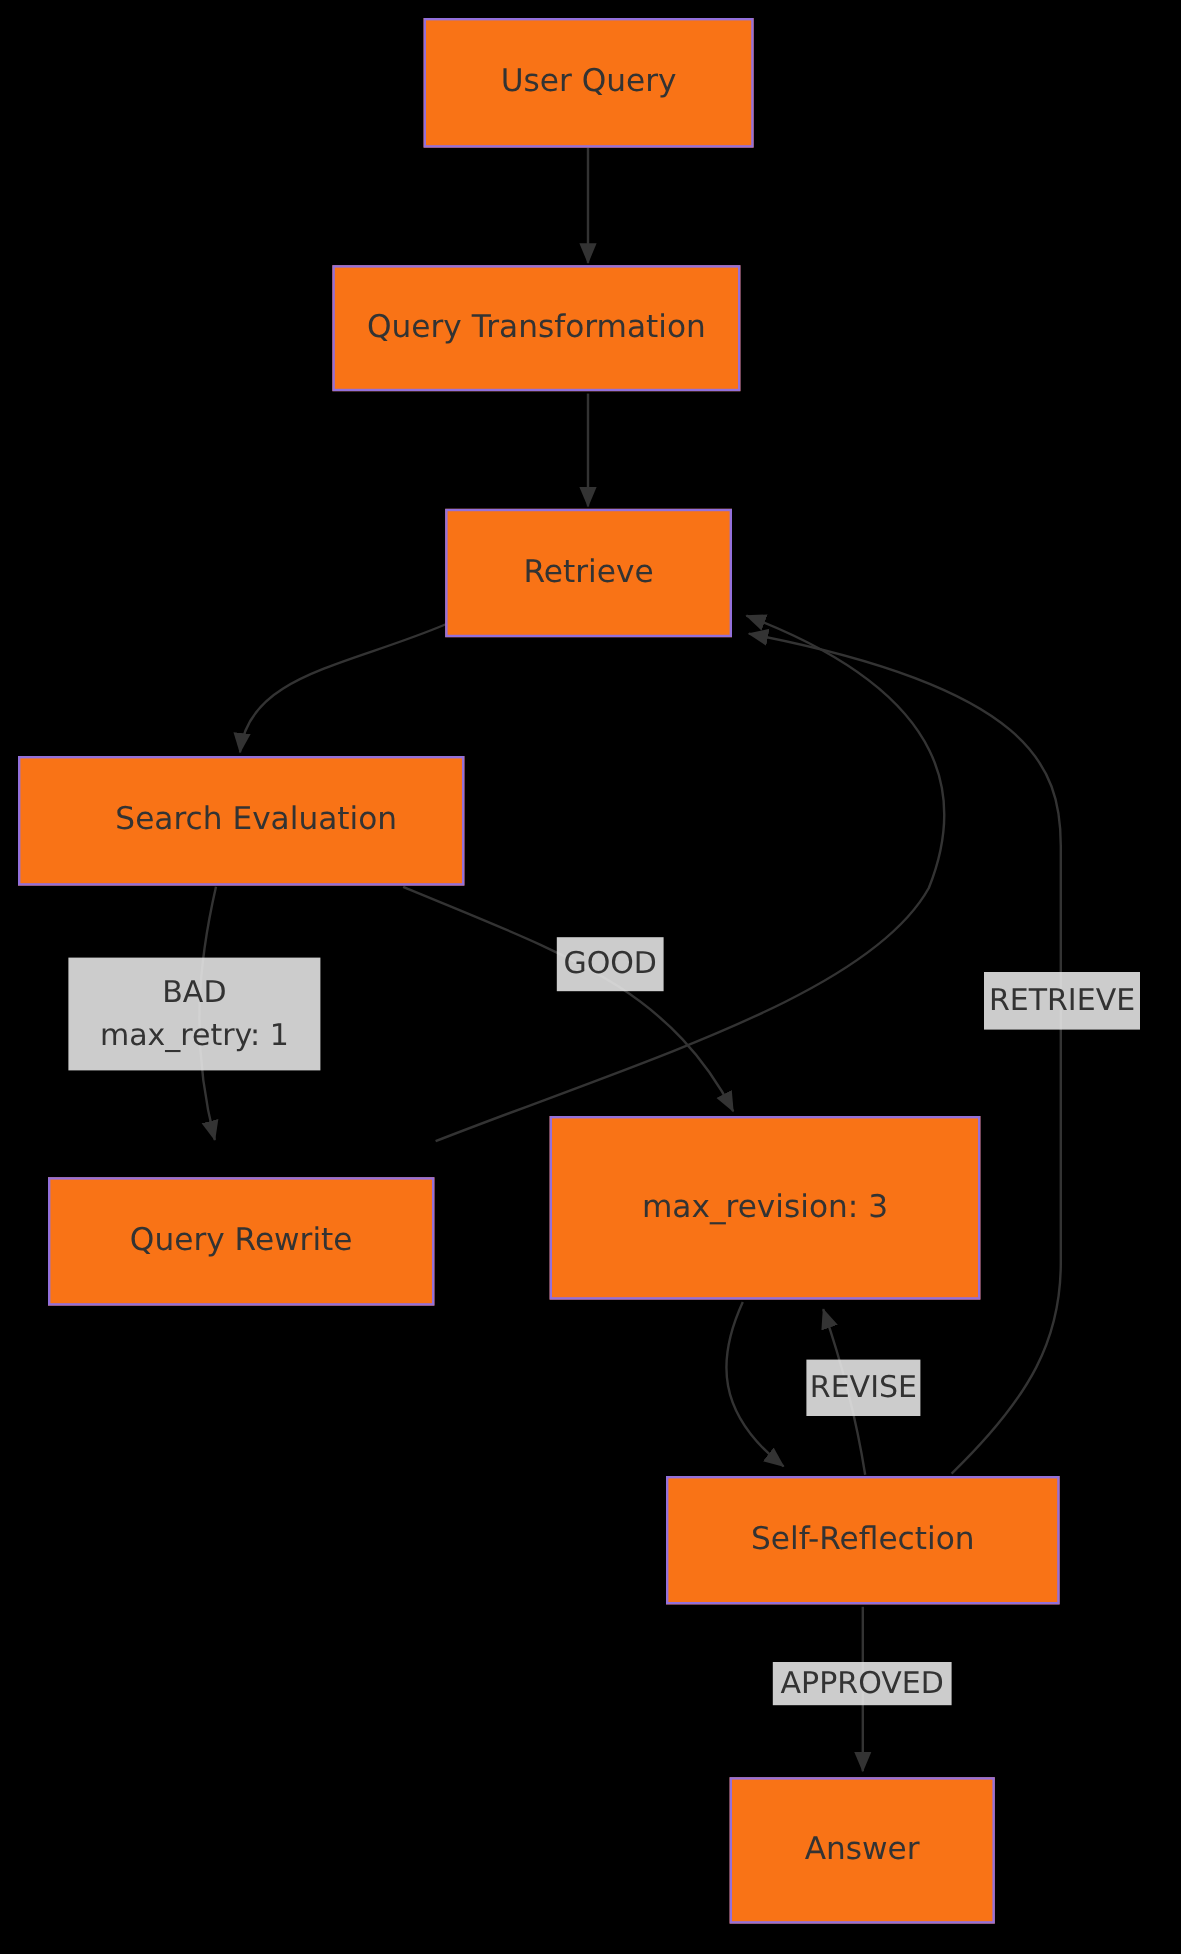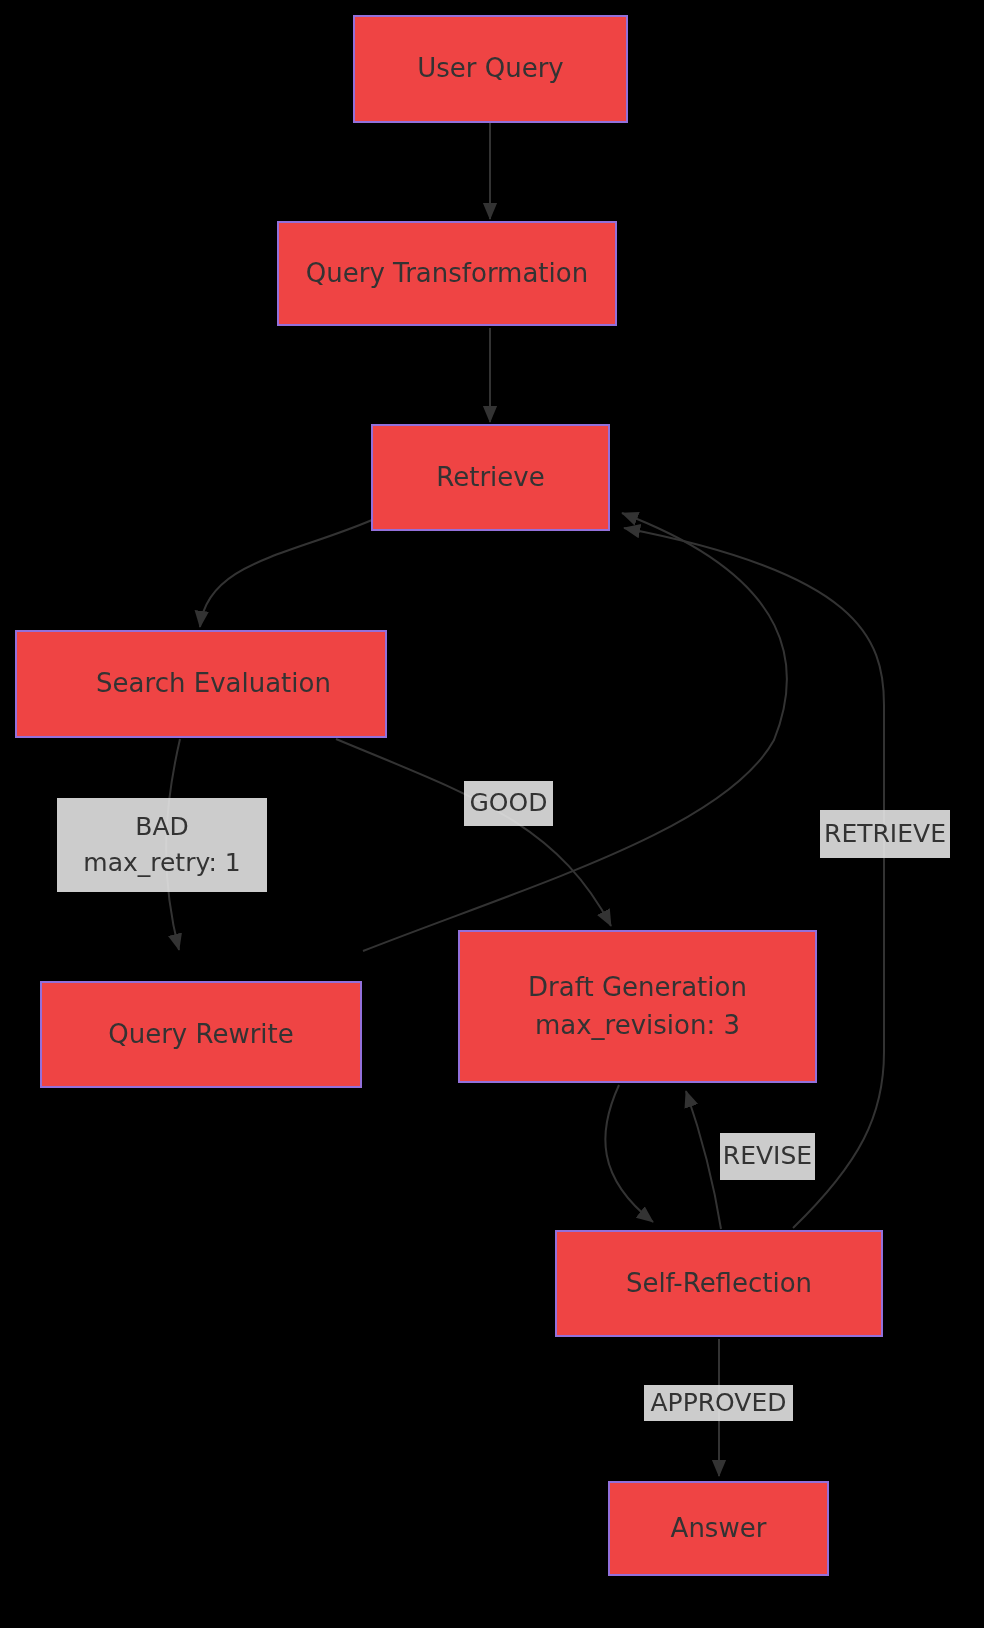--- a/index.html
+++ b/index.html
@@ -23,21 +23,21 @@
     height: 1628px;
   }
   #edges path.edge {
     fill: none;
     stroke: #333333;
     stroke-width: 2px;
   }
   .node {
     position: absolute;
     box-sizing: border-box;
-    background: #ef4444;
+    background: #f97316;
     border: 2px solid #9370DB;
     color: #333333;
     font-size: 26px;
     display: flex;
     flex-direction: column;
     align-items: center;
     justify-content: center;
     text-align: center;
     line-height: 1.45;
   }
@@ -92,46 +92,45 @@
 
   <div class="node" style="left:15px; top:630px; width:372px; height:108px;padding-left:25px;">
     <span>Search Evaluation</span>
   </div>
 
   <div class="node" style="left:40px; top:953px; width:322px; height:107px;margin-top:28px;">
     <span>Query Rewrite</span>
   </div>
 
   <div class="node" style="left:458px; top:930px; width:359px; height:153px;">
-    <span>Draft Generation</span>
     <span>max_revision: 3</span>
   </div>
 
   <div class="node" style="left:555px; top:1230px; width:328px; height:107px;justify-content:center;">
     <span>Self-Reflection</span>
   </div>
 
-  <div class="node" style="left:608px; top:1481px; width:221px; height:95px;">
+  <div class="node" style="left:608px; top:1481px; width:221px; height:122px;">
     <span>Answer</span>
   </div>
 
   <div class="edge-label" style="left:57px; top:798px; width:210px; height:94px;">
     <span>BAD</span>
     <span>max_retry: 1</span>
   </div>
 
   <div class="edge-label" style="left:464px; top:781px; width:89px; height:45px;">
     <span>GOOD</span>
   </div>
 
   <div class="edge-label" style="left:820px; top:810px; width:130px; height:48px;">
     <span>RETRIEVE</span>
   </div>
 
-  <div class="edge-label" style="left:672px; top:1133px; width:95px; height:47px;margin-left:48px;">
+  <div class="edge-label" style="left:672px; top:1133px; width:95px; height:47px;">
     <span>REVISE</span>
   </div>
 
   <div class="edge-label" style="left:644px; top:1385px; width:149px; height:36px;">
     <span>APPROVED</span>
   </div>
 
 </div>
 
 </body></html>

